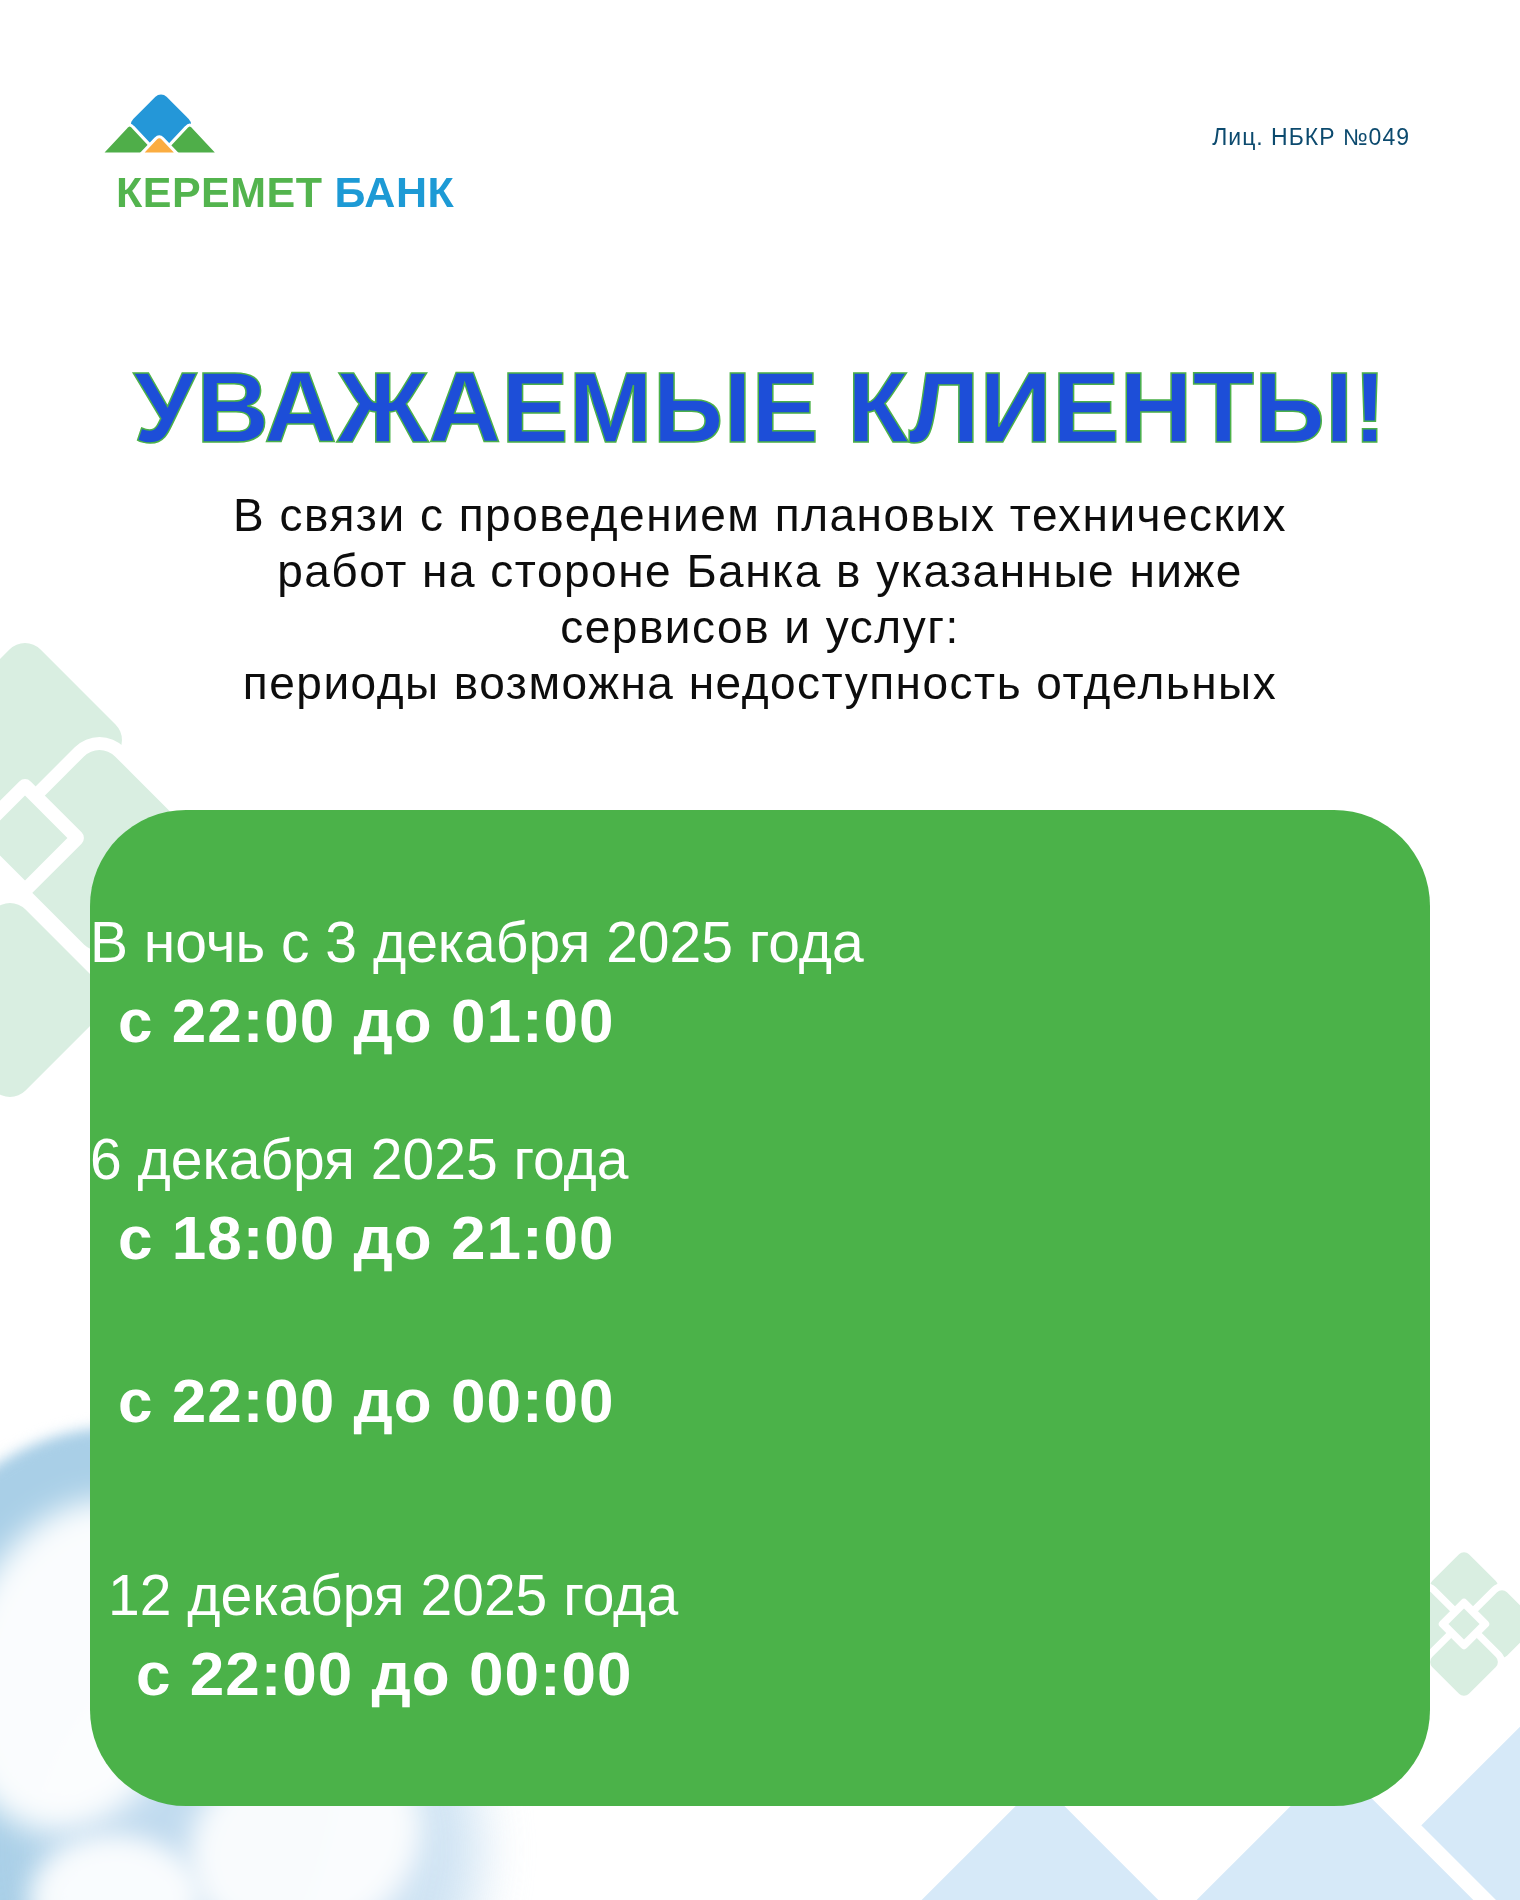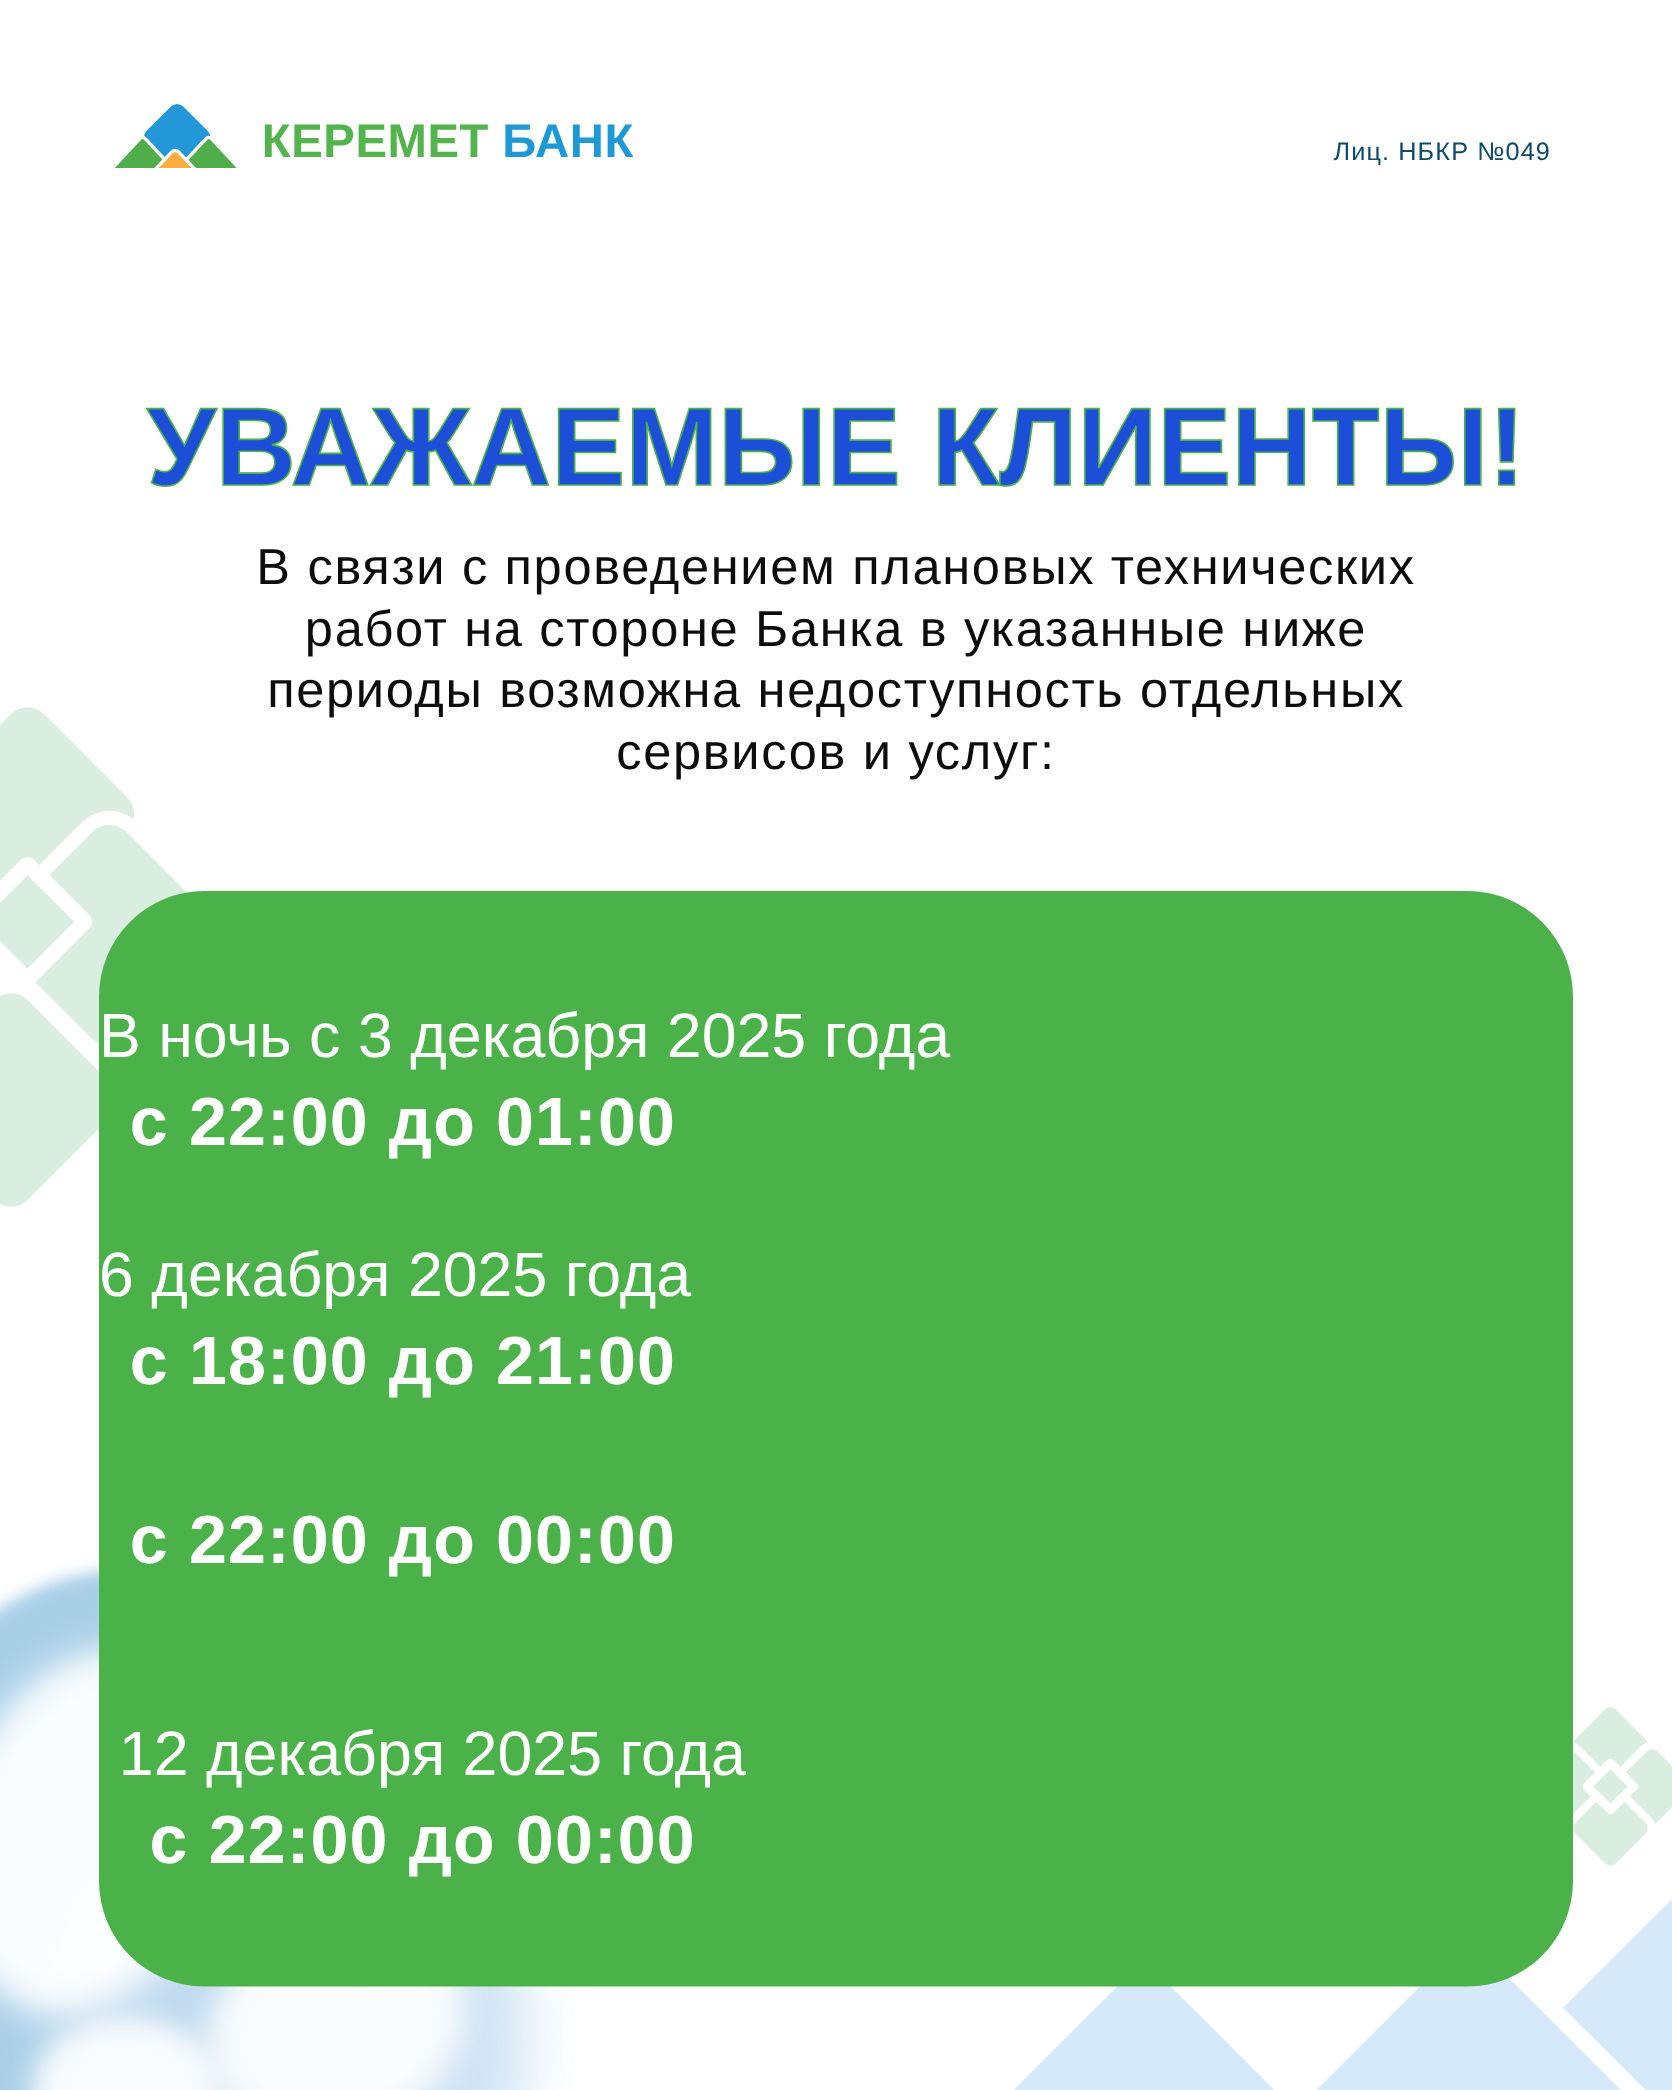--- a/index.html
+++ b/index.html
@@ -94,21 +94,21 @@
     width: 170px; height: 130px;
     background: rgba(255,255,255,.9);
     border-radius: 50%;
     filter: blur(12px);
   }
 
   
   .logo {
     position: absolute; z-index: 3;
     left: 100px; top: 88px;
-    display: flex; align-items: center;
+    display: flex; align-items: flex-start; flex-direction: column;
   }
   .logo-icon { width: 122px; height: 80px; }
   .logo-word {
     font-size: 43px; font-weight: 700;
     letter-spacing: 0.5px;
     margin-left: 16px; margin-bottom: -2px;
     white-space: nowrap;
   }
   .logo-word .w1 { color: #53b44e; }
   .logo-word .w2 { color: #1d9ad5; margin-left: 12px; }
@@ -200,22 +200,22 @@
   </div>
 </div>
 
 <div class="license">Лиц. НБКР №049</div>
 
 <div class="title">УВАЖАЕМЫЕ КЛИЕНТЫ!</div>
 
 <div class="intro">
   <div>В связи с проведением плановых технических</div>
   <div>работ на стороне Банка в указанные ниже</div>
+  <div>сервисов и услуг:</div>
   <div>периоды возможна недоступность отдельных</div>
-  <div>сервисов и услуг:</div>
 </div>
 
 <div class="card">
   <div class="period period-1">
     <div class="date">В ночь с 3 декабря 2025 года</div>
     <div class="time">с 22:00 до 01:00</div>
   </div>
   <div class="period period-2">
     <div class="date">6 декабря 2025 года</div>
     <div class="time">с 18:00 до 21:00</div>

